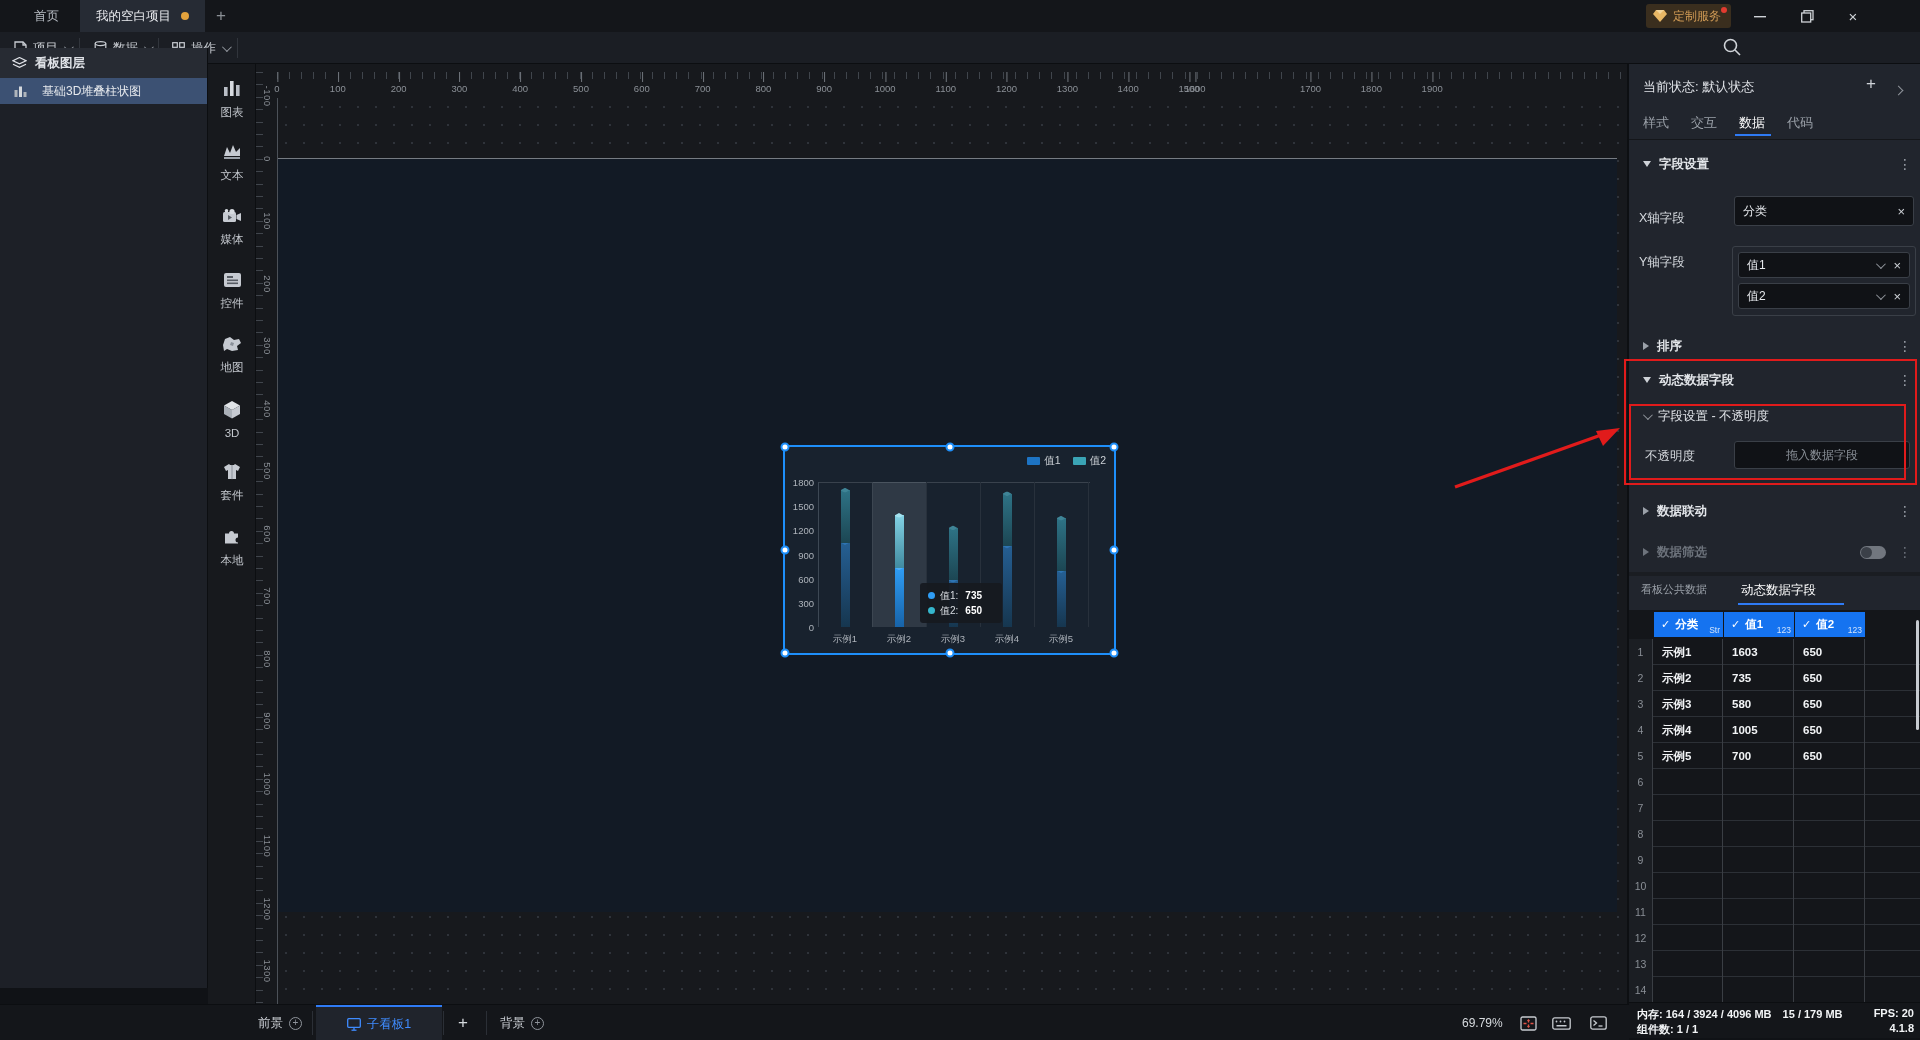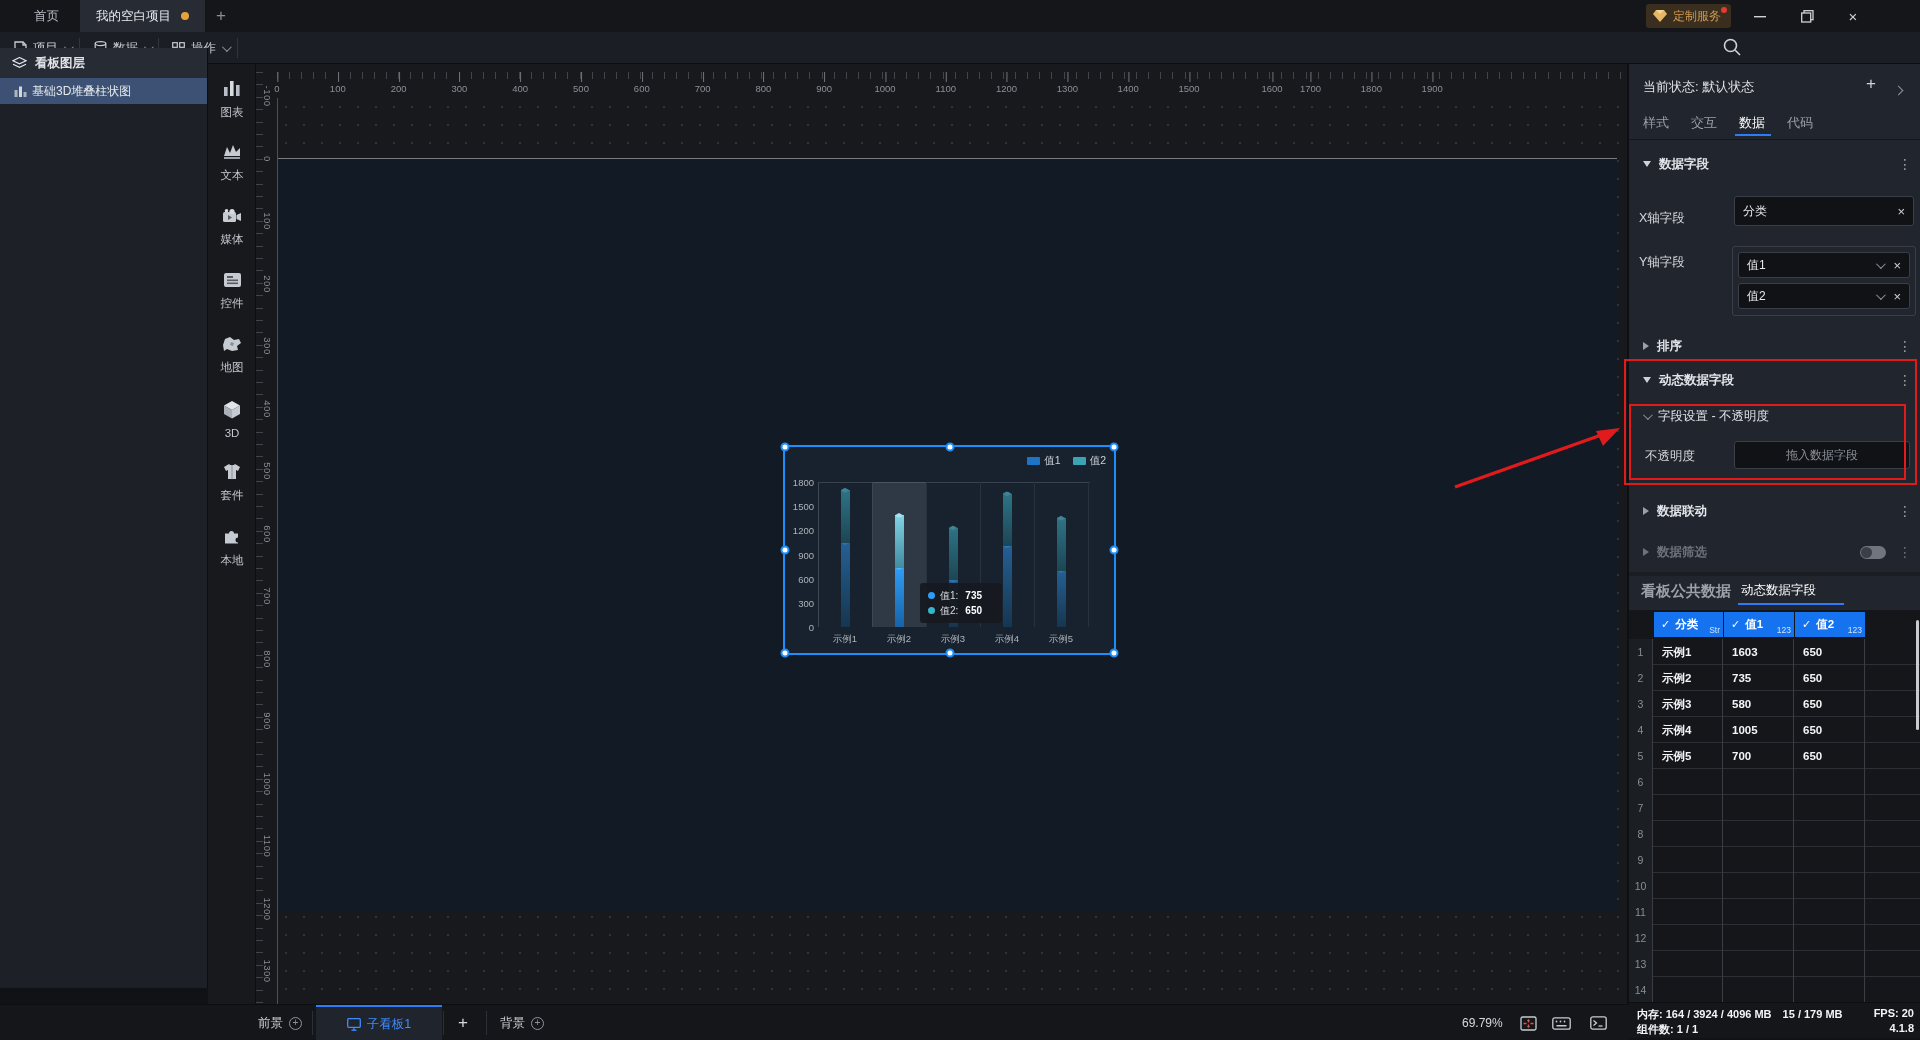--- a/index.html
+++ b/index.html
@@ -23,21 +23,21 @@
   .chev { width:7px; height:7px; border-right:1.5px solid #8f949b; border-bottom:1.5px solid #8f949b;
     transform:rotate(45deg) translateY(-2px); display:inline-block; }
   .btn-publish { position:absolute; left:1755px; top:36px; width:70px; height:24px; background:#1d7bf4; border-radius:3px;
     display:flex; align-items:center; justify-content:center; gap:5px; color:#fff; font-size:12.5px; }
   .btn-preview { position:absolute; left:1835px; top:36px; width:82px; height:24px; border:1px solid #4a4f57; border-radius:3px;
     display:flex; align-items:center; justify-content:center; gap:5px; color:#d6dade; font-size:12.5px; }
   
   #layers { position:absolute; left:0; top:48px; width:208px; height:940px; background:#1d2027; border-right:1px solid #0c0e11; }
   #layers-header { height:30px; background:#272b33; display:flex; align-items:center; gap:8px; padding-left:12px;
     font-size:12.5px; color:#dfe2e7; font-weight:bold; }
-  .layer-item { height:26px; display:flex; align-items:center; gap:5px; padding-left:14px; font-size:12px; color:#e6e9ed; }
+  .layer-item { height:26px; display:flex; align-items:center; gap:15px; padding-left:14px; font-size:12px; color:#e6e9ed; }
   .layer-item.selected { background:#3c5173; }
   
   #ctoolbar { position:absolute; left:208px; top:64px; width:48px; height:940px; background:#17191d; border-right:1px solid #0c0e11; }
   .tool-item { width:48px; height:58px; margin-top:6px; display:flex; flex-direction:column; align-items:center; justify-content:center; gap:4px; }
   .tool-item .lbl { font-size:11.5px; color:#c3c7cd; }
   
   #canvas { position:absolute; left:256px; top:64px; width:1371px; height:940px; background:#17191d; overflow:hidden; }
   #vruler { position:absolute; left:0; top:8px; width:21px; height:932px; }
   #vticks { position:absolute; right:14px; top:0; bottom:0; width:7px;
     background:repeating-linear-gradient(180deg,#40454c 0 1px,transparent 1px 12.4px); }
@@ -298,21 +298,21 @@
       <div class="hlab" style="left: 364.8px;">600</div>
       <div class="hlab" style="left: 425.6px;">700</div>
       <div class="hlab" style="left: 486.4px;">800</div>
       <div class="hlab" style="left: 547.2px;">900</div>
       <div class="hlab" style="left: 608px;">1000</div>
       <div class="hlab" style="left: 668.8px;">1100</div>
       <div class="hlab" style="left: 729.6px;">1200</div>
       <div class="hlab" style="left: 790.4px;">1300</div>
       <div class="hlab" style="left: 851.2px;">1400</div>
       <div class="hlab" style="left: 912px;">1500</div>
-      <div class="hlab" style="left: 995px;">1600</div>
+      <div class="hlab" style="left: 918px;">1600</div>
       <div class="hlab" style="left: 1033.6px;">1700</div>
       <div class="hlab" style="left: 1094.4px;">1800</div>
       <div class="hlab" style="left: 1155.2px;">1900</div>
     </div>
   <div id="vruler">
       <div id="vticks"></div>
       <div class="vlab" style="top: 24px;">-100</div>
       <div class="vlab" style="top: 86.5px;">0</div>
       <div class="vlab" style="top: 149px;">100</div>
       <div class="vlab" style="top: 211.5px;">200</div>
@@ -424,21 +424,21 @@
     <span class="itab" style="left:14px;">样式</span>
     <span class="itab" style="left:62px;">交互</span>
     <span class="itab active" style="left:110px;">数据</span>
     <span class="itab" style="left:158px;">代码</span>
     <div class="abs" style="left:106px; top:30px; width:36px; height:2px; background:#2f7bf5;"></div>
     <div class="abs" style="left:0; top:35px; width:293px; height:1px; background:#14161a;"></div>
   </div>
 
   <div class="sec-head" style="top:84px;">
     <i class="tri-d"></i>
-    <span>数据字段</span>
+    <span>字段设置</span>
     <span class="kebab">⋮</span>
   </div>
 
   <div class="abs irow-label" style="left:10px; top:146px;">X轴字段</div>
   <div class="chip abs" style="left:105px; top:132px; width:180px; height:30px;">
     <span>分类</span>
     <span class="x">×</span>
   </div>
 
   <div class="abs irow-label" style="left:10px; top:190px;">Y轴字段</div>
@@ -485,21 +485,21 @@
 
   <div class="sec-head" style="top:472px; color:#6d737c;">
     <i class="tri-r" style="border-left-color:#6d737c;"></i>
     <span>数据筛选</span>
     <span class="toggle"></span>
     <span class="kebab" style="color:#6d737c;">⋮</span>
   </div>
 
   <div class="abs" style="left:0; top:508px; width:293px; height:4px; background:#1a1d22;"></div>
 
-  <div class="abs" style="left:12px; top:518px; font-size:15px; color:#9ba1a9;font-weight:bold;">看板公共数据</div>
+  <div class="abs" style="left:12px; top:518px; font-size:11px; color:#9ba1a9;">看板公共数据</div>
   <div class="abs" style="left:112px; top:518px; font-size:12.5px; color:#ffffff;">动态数据字段</div>
   <div class="abs" style="left:109px; top:539px; width:106px; height:2px; background:#2f7bf5;"></div>
 
   <div id="dtable">
       <div class="th-cell" style="left: 25px; width: 69px;">
         <div style="font-size: 11px;">✓</div>
         <div>分类</div>
         <div class="th-type">Str</div>
       </div>
       <div class="th-cell" style="left: 95px; width: 70px;">

